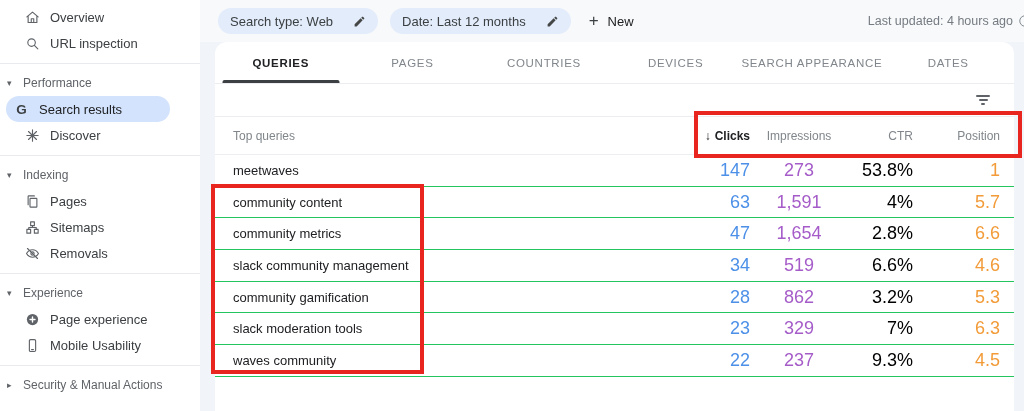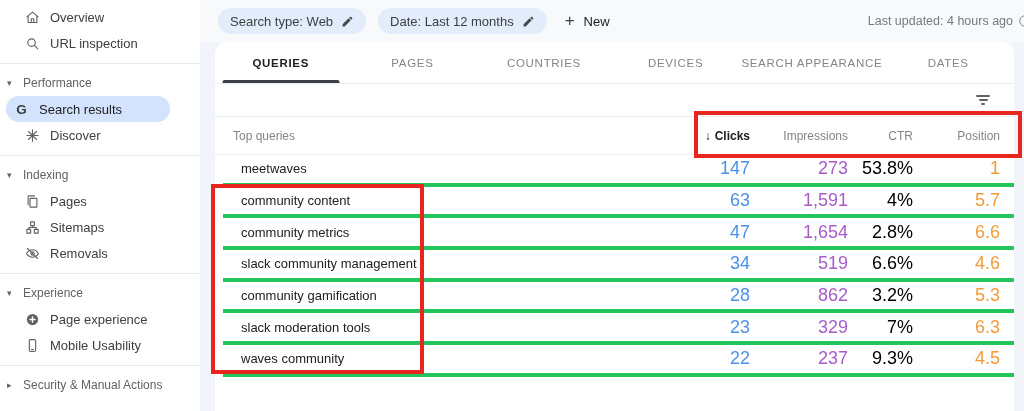--- a/index.html
+++ b/index.html
@@ -29,21 +29,21 @@
     height: 26px; display: flex; align-items: center; gap: 7px;
     padding-left: 7px; font-size: 12px; color: #5f6368; cursor: pointer; white-space: nowrap;
   }
   .side-section .tri { font-size: 9px; color: #5f6368; width: 9px; }
   .side-divider { height: 1px; background: #e8eaed; margin: 7px 0 6px 0; }
   .g-glyph { font-size: 13.5px; font-weight: 700; color: #3c4043; }
   svg.sicon { width: 15px; height: 15px; stroke: #5f6368; fill: none; stroke-width: 1.8; stroke-linecap: round; stroke-linejoin: round; }
   
   .topbar { position: absolute; left: 200px; top: 0; width: 824px; height: 42px; background: #f8f9fa; display: flex; align-items: center; z-index: 1; }
   .chip {
-    display: flex; align-items: center; gap: 8px; height: 26px; padding: 0 12px;
+    display: flex; align-items: center; gap: 20px; height: 26px; padding: 0 12px;
     background: #e3ecfb; border-radius: 14px; font-size: 13px; color: #3c4043; cursor: pointer;
     white-space: nowrap;
   }
   .chip:first-child { margin-left: 18px; }
   .chip + .chip { margin-left: 12px; }
   .pencil { width: 13px; height: 13px; fill: #444746; }
   .new-btn { display: flex; align-items: center; gap: 9px; margin-left: 18px; font-size: 13px; color: #202124; cursor: pointer; }
   .new-btn .plus { font-size: 17px; font-weight: 400; color: #3c4043; }
   .last-updated {
     position: absolute; right: -8px; top: 0; height: 42px;
@@ -70,27 +70,27 @@
   .filter-row { height: 33px; border-bottom: 1px solid #ebedf0; display: flex; align-items: center; justify-content: flex-end; padding-right: 20px; }
   .filter-icon { display: flex; flex-direction: column; align-items: center; gap: 2.5px; cursor: pointer; padding: 4px; }
   .filter-icon i { display: block; height: 1.6px; background: #5f6368; border-radius: 1px; }
   .filter-icon i:nth-child(1) { width: 14px; }
   .filter-icon i:nth-child(2) { width: 9px; }
   .filter-icon i:nth-child(3) { width: 4px; }
   
   .thead { height: 38px; display: flex; align-items: center; padding: 0 14px 0 18px; border-bottom: 1px solid #eceef1; }
   .th-query { flex: 1; font-size: 12px; color: #80868b; }
   .col-clicks { width: 90px; text-align: right; }
-  .col-impr   { width: 98px; text-align: right; }
+  .col-impr   { width: 98px; text-align: center; }
   .col-ctr    { width: 65px; text-align: right; }
   .col-pos    { width: 87px; text-align: right; }
   .th { font-size: 12px; color: #80868b; cursor: pointer; }
   .th.sorted { color: #202124; font-weight: 700; }
   .th.sorted .arrow { font-weight: 400; margin-right: 4px; }
-  .trow { height: 31.7px; display: flex; align-items: center; padding: 0 14px 0 18px; border-bottom: 4px solid #22c55e; cursor: pointer; margin-left: 8px; }
+  .trow { height: 31.7px; display: flex; align-items: center; padding: 0 14px 0 18px; border-bottom: 1px solid #22c55e; cursor: pointer; }
   .td-query { flex: 1; font-size: 13px; color: #202124; }
   .num { font-size: 18px; }
   .c-clicks { color: #4d90e8; }
   .c-impr   { color: #a55cc9; }
   .c-ctr    { color: #000000; }
   .c-pos    { color: #f29b38; }
   
   .annot { position: absolute; border: 4px solid #e8261f; z-index: 10; pointer-events: none; }
   .annot-header  { left: 694px; top: 111px; width: 328px; height: 47px; }
   .annot-queries { left: 211px; top: 184px; width: 213px; height: 190px; }

